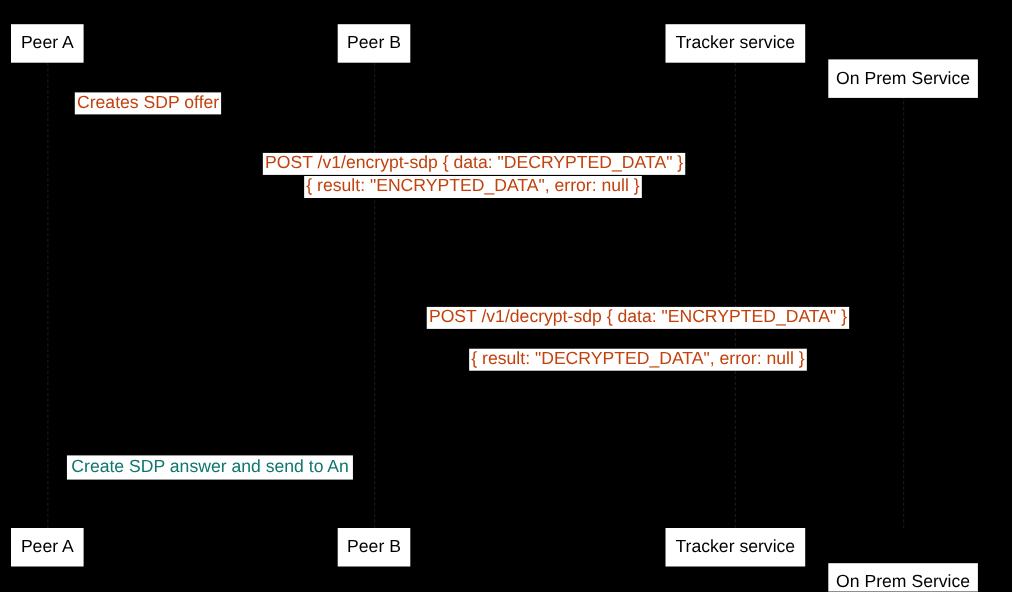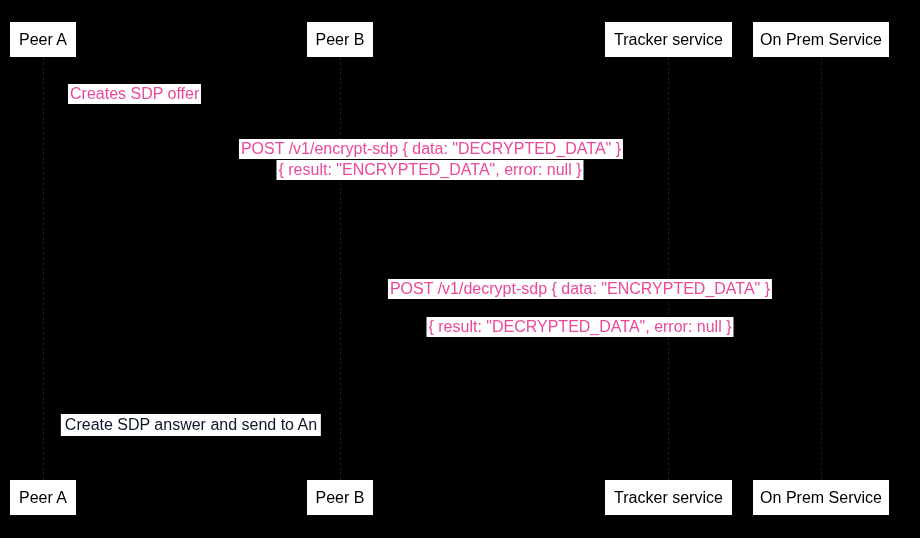--- a/index.html
+++ b/index.html
@@ -39,27 +39,27 @@
     line-height: 35px;
     text-align: center;
     white-space: nowrap;
     box-sizing: border-box;
   }
   .actor.top { top: 22px; }
   .actor.bottom { top: 480px; }
   .actor.a  { left: 10px;  width: 66px; }
   .actor.b  { left: 307px; width: 66px; }
   .actor.t  { left: 605px; width: 127px; }
-  .actor.o  { left: 753px; width: 136px; }
+  .actor.o  { left: 753px; width: 136px; margin-top: 32px; }
 
   
   .msg {
     position: absolute;
     background: #ffffff;
-    color: #ec4899;
+    color: #c2410c;
     font-size: 16px;
     line-height: 20px;
     padding: 0 2px;
     white-space: nowrap;
   }
   .msg.centered { transform: translateX(-50%); }
   .m1 { left: 68px;  top: 84px; }
   .m2 { left: 431px; top: 139px; }
   .m3 { left: 430px; top: 160px; }
   .m4 { left: 356px; top: 201px; }
@@ -68,21 +68,21 @@
   .m7 { left: 580px; top: 317px; }
   .m8 { left: 74px;  top: 366px; }
 
   
   .note {
     position: absolute;
     left: 191px;
     top: 414px;
     transform: translateX(-50%);
     background: #ffffff;
-    color: #0f172a;
+    color: #0f766e;
     font-size: 16px;
     line-height: 20px;
     padding: 1px 4px;
     text-align: center;
     white-space: nowrap;
   }
 </style>
 </head>
 <body>
 

